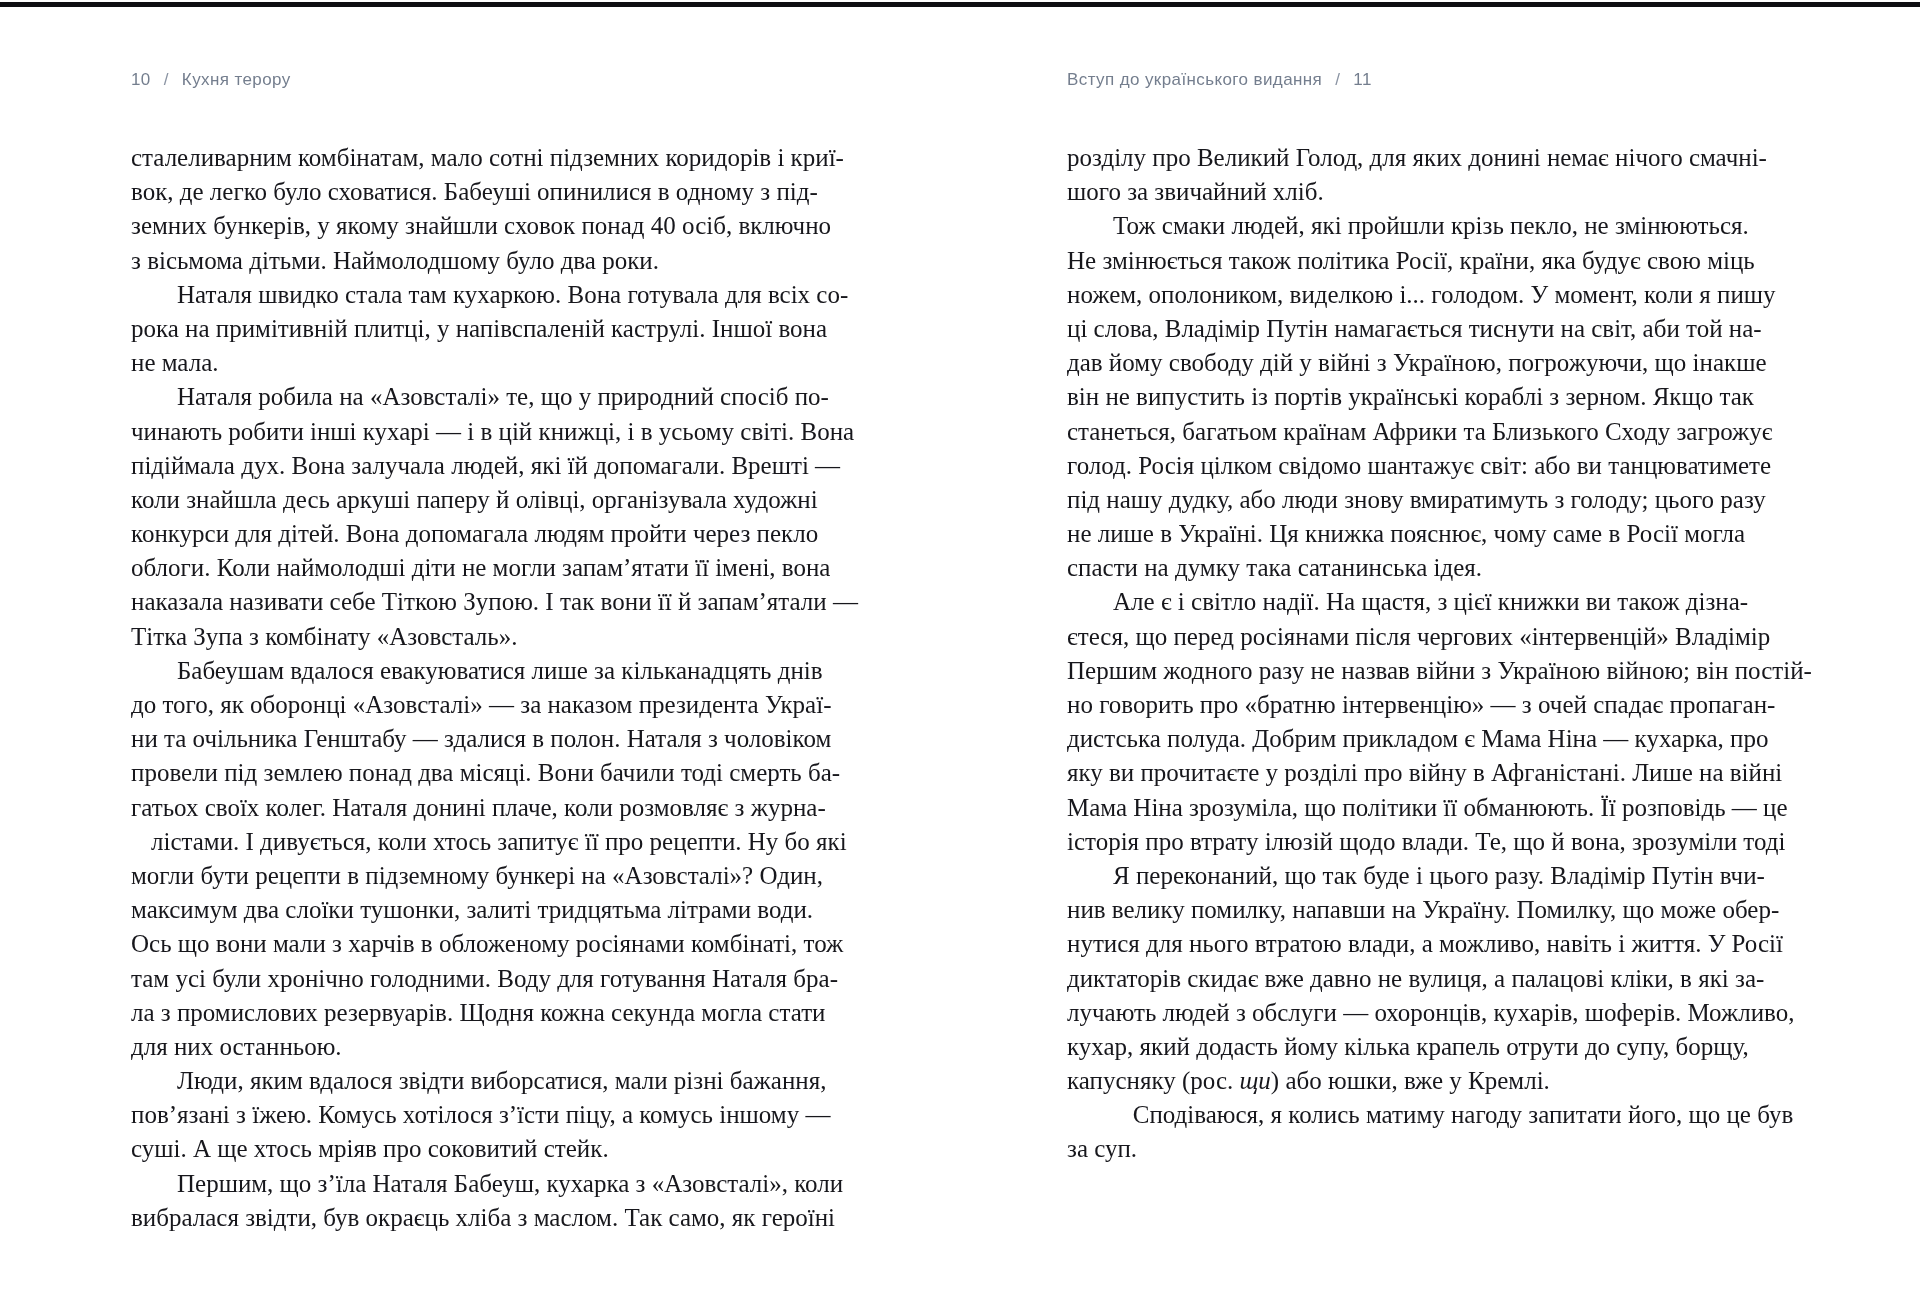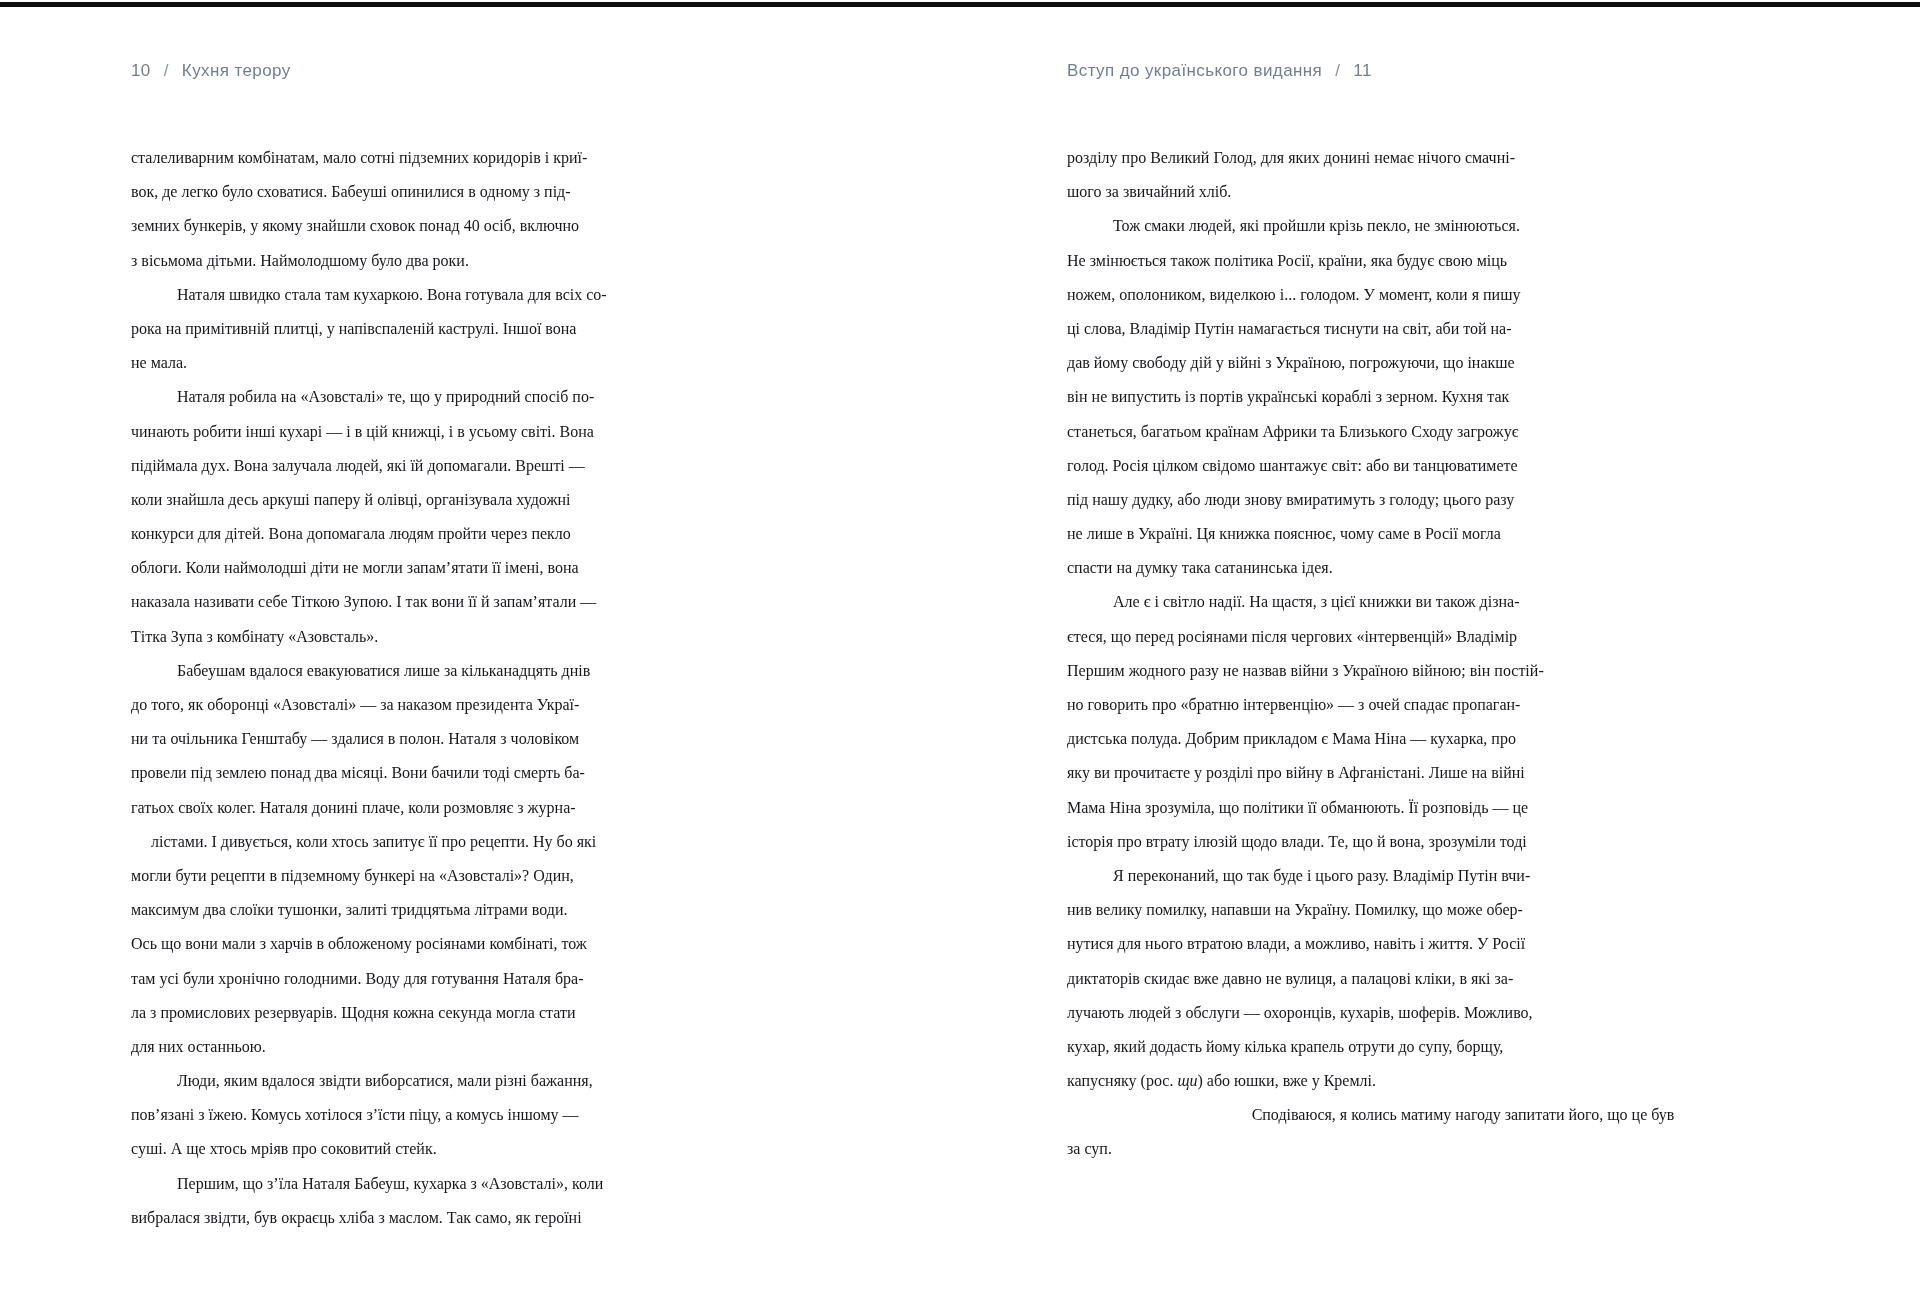--- a/index.html
+++ b/index.html
@@ -5,31 +5,31 @@
   html,body{margin:0;padding:0;}
   body{
     width:1920px;height:1310px;position:relative;overflow:hidden;
     background:#ffffff;
     font-family:"Liberation Serif","DejaVu Serif",serif;
   }
   .top-rule{
     position:absolute;top:2px;left:0;right:0;height:5px;background:#0e0e12;
   }
   .running-header{
-    position:absolute;top:61px;width:746px;height:22px;
+    position:absolute;top:70px;width:746px;height:22px;
     font-family:"Liberation Sans","DejaVu Sans",sans-serif;
     font-size:17px;letter-spacing:.4px;color:#747e8e;
     white-space:nowrap;
   }
   .header-left{left:131px;text-align:left;}
   .header-right{left:1067px;}
   .running-header .sep{margin:0 13px;color:#8b94a3;}
   .page-text{
     position:absolute;top:141px;width:746px;
-    font-size:16px;line-height:34.2px;color:#17171c;
+    font-size:25px;line-height:34.2px;color:#17171c;
   }
   .page-left{left:131px;}
   .page-right{left:1067px;}
   .line{white-space:nowrap;height:34.2px;}
   .line.indent{text-indent:46px;}
   .line i{font-style:italic;}
 </style>
 </head>
 <body>
 
@@ -78,21 +78,21 @@
     <div class="line last">вибралася звідти, був окраєць хліба з маслом. Так само, як героїні</div>
   </main>
 <main class="page-text page-right">
     <div class="line" style="word-spacing: 0px;">розділу про Великий Голод, для яких донині немає нічого смачні-</div>
     <div class="line last">шого за звичайний хліб.</div>
     <div class="line indent" style="word-spacing: 0px;">Тож смаки людей, які пройшли крізь пекло, не змінюються.</div>
     <div class="line" style="word-spacing: 0px;">Не змінюється також політика Росії, країни, яка будує свою міць</div>
     <div class="line" style="word-spacing: 0px;">ножем, ополоником, виделкою і... голодом. У момент, коли я пишу</div>
     <div class="line" style="word-spacing: 0px;">ці слова, Владімір Путін намагається тиснути на світ, аби той на-</div>
     <div class="line" style="word-spacing: 0px;">дав йому свободу дій у війні з Україною, погрожуючи, що інакше</div>
-    <div class="line" style="word-spacing: 0px;">він не випустить із портів українські кораблі з зерном. Кухня так</div>
+    <div class="line" style="word-spacing: 0px;">він не випустить із портів українські кораблі з зерном. Якщо так</div>
     <div class="line" style="word-spacing: 0px;">станеться, багатьом країнам Африки та Близького Сходу загрожує</div>
     <div class="line" style="word-spacing: 0px;">голод. Росія цілком свідомо шантажує світ: або ви танцюватимете</div>
     <div class="line" style="word-spacing: 0px;">під нашу дудку, або люди знову вмиратимуть з голоду; цього разу</div>
     <div class="line" style="word-spacing: 0px;">не лише в Україні. Ця книжка пояснює, чому саме в Росії могла</div>
     <div class="line last">спасти на думку така сатанинська ідея.</div>
     <div class="line indent" style="word-spacing: 0px;">Але є і світло надії. На щастя, з цієї книжки ви також дізна-</div>
     <div class="line" style="word-spacing: 0px;">єтеся, що перед росіянами після чергових «інтервенцій» Владімір</div>
     <div class="line" style="word-spacing: 0px;">Першим жодного разу не назвав війни з Україною війною; він постій-</div>
     <div class="line" style="word-spacing: 0px;">но говорить про «братню інтервенцію» — з очей спадає пропаган-</div>
     <div class="line" style="word-spacing: 0px;">дистська полуда. Добрим прикладом є Мама Ніна — кухарка, про</div>

